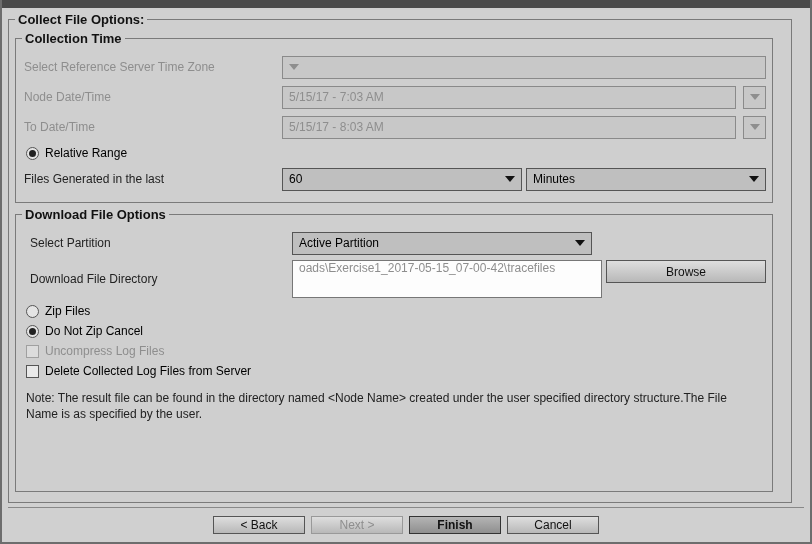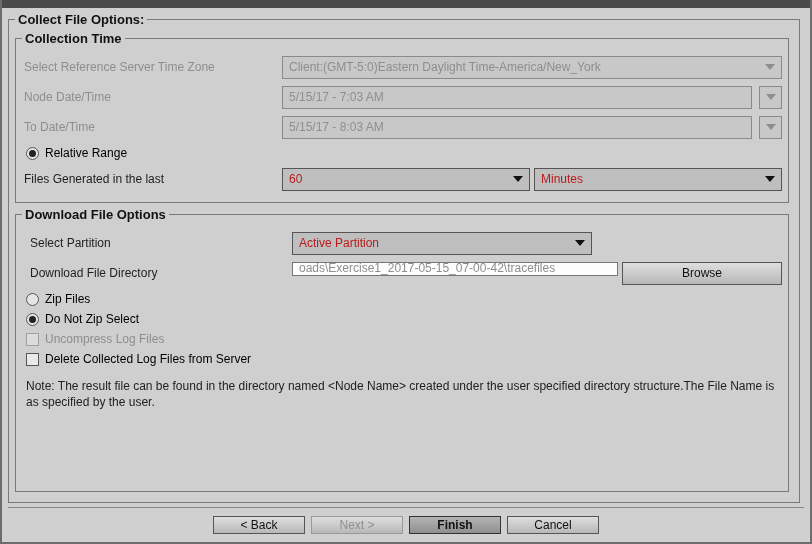--- a/index.html
+++ b/index.html
@@ -33,21 +33,21 @@
     justify-content: space-between;
   }
   .main {
     flex: 1;
     padding: 4px 6px 0 6px;
     display: flex;
     flex-direction: column;
   }
   fieldset {
     border: 1px solid #7a7a7a;
-    margin: 0 4px 4px 0;
+    margin: 0 12px 4px 0;
     padding: 4px 6px 6px 6px;
     background: #cfcfcf;
   }
   legend {
     font-weight: bold;
     font-size: 13px;
     padding: 0 3px;
     color: #111;
   }
   .row {
@@ -98,21 +98,21 @@
   .checkbox.disabled { border-color: #a0a0a0; background: #dcdcdc; }
   .combo {
     flex: 1;
     height: 23px;
     border: 1px solid #555;
     background: #bfbfbf;
     display: flex;
     align-items: center;
     justify-content: space-between;
     padding: 0 6px;
-    color: #b91c1c;
+    color: #000000;
     font-size: 12px;
   }
   .combo .arrow {
     width: 0; height: 0;
     border-left: 5px solid transparent;
     border-right: 5px solid transparent;
     border-top: 6px solid #111;
   }
   .combo.disabled {
     background: #c8c8c8;
@@ -128,27 +128,27 @@
     display:flex; align-items:center; justify-content:center;
   }
   .drop-arrow-btn .arrow {
     width: 0; height: 0;
     border-left: 5px solid transparent;
     border-right: 5px solid transparent;
     border-top: 6px solid #8e8e8e;
   }
   .text-input {
     flex: 1;
-    height: 14px;
+    height: 38px;
     border: 1px solid #777;
     background: #fdfdfd;
     color: #8e8e8e;
     padding: 0 6px;
     display: flex;
-    align-items: flex-end;
+    align-items: flex-start;
     font-size: 12px;
     overflow: hidden;
     white-space: nowrap;
   }
   .btn {
     height: 23px;
     min-width: 90px;
     border: 1px solid #555;
     background: linear-gradient(#dedede,#b8b8b8);
     display: inline-flex;
@@ -195,21 +195,20 @@
       <legend>Collect File Options:</legend>
 
       <fieldset>
         <legend>Collection Time</legend>
 
 
         <div class="row">
           <div class="label-col disabled">Select Reference Server Time Zone</div>
           <div class="input-col">
             <div class="combo disabled">
-              <span>Client:(GMT-5:0)Eastern Daylight Time-America/New_York</span>
               <span class="arrow"></span>
             </div>
           </div>
         </div>
 
         <div class="row">
           <div class="label-col disabled">Node Date/Time</div>
           <div class="input-col">
             <div class="combo disabled" style="background:#c8c8c8;">
               <span>5/15/17 - 7:03 AM</span>
@@ -277,21 +276,21 @@
           </div>
         </div>
 
         <div class="radio-line">
           <span class="radio-dot"></span>
           <span>Zip Files</span>
         </div>
 
         <div class="radio-line">
           <span class="radio-dot selected"></span>
-          <span>Do Not Zip Select</span>
+          <span>Do Not Zip Cancel</span>
         </div>
 
         <div class="check-line disabled">
           <span class="checkbox disabled"></span>
           <span>Uncompress Log Files</span>
         </div>
 
         <div class="check-line">
           <span class="checkbox"></span>
           <span>Delete Collected Log Files from Server</span>

